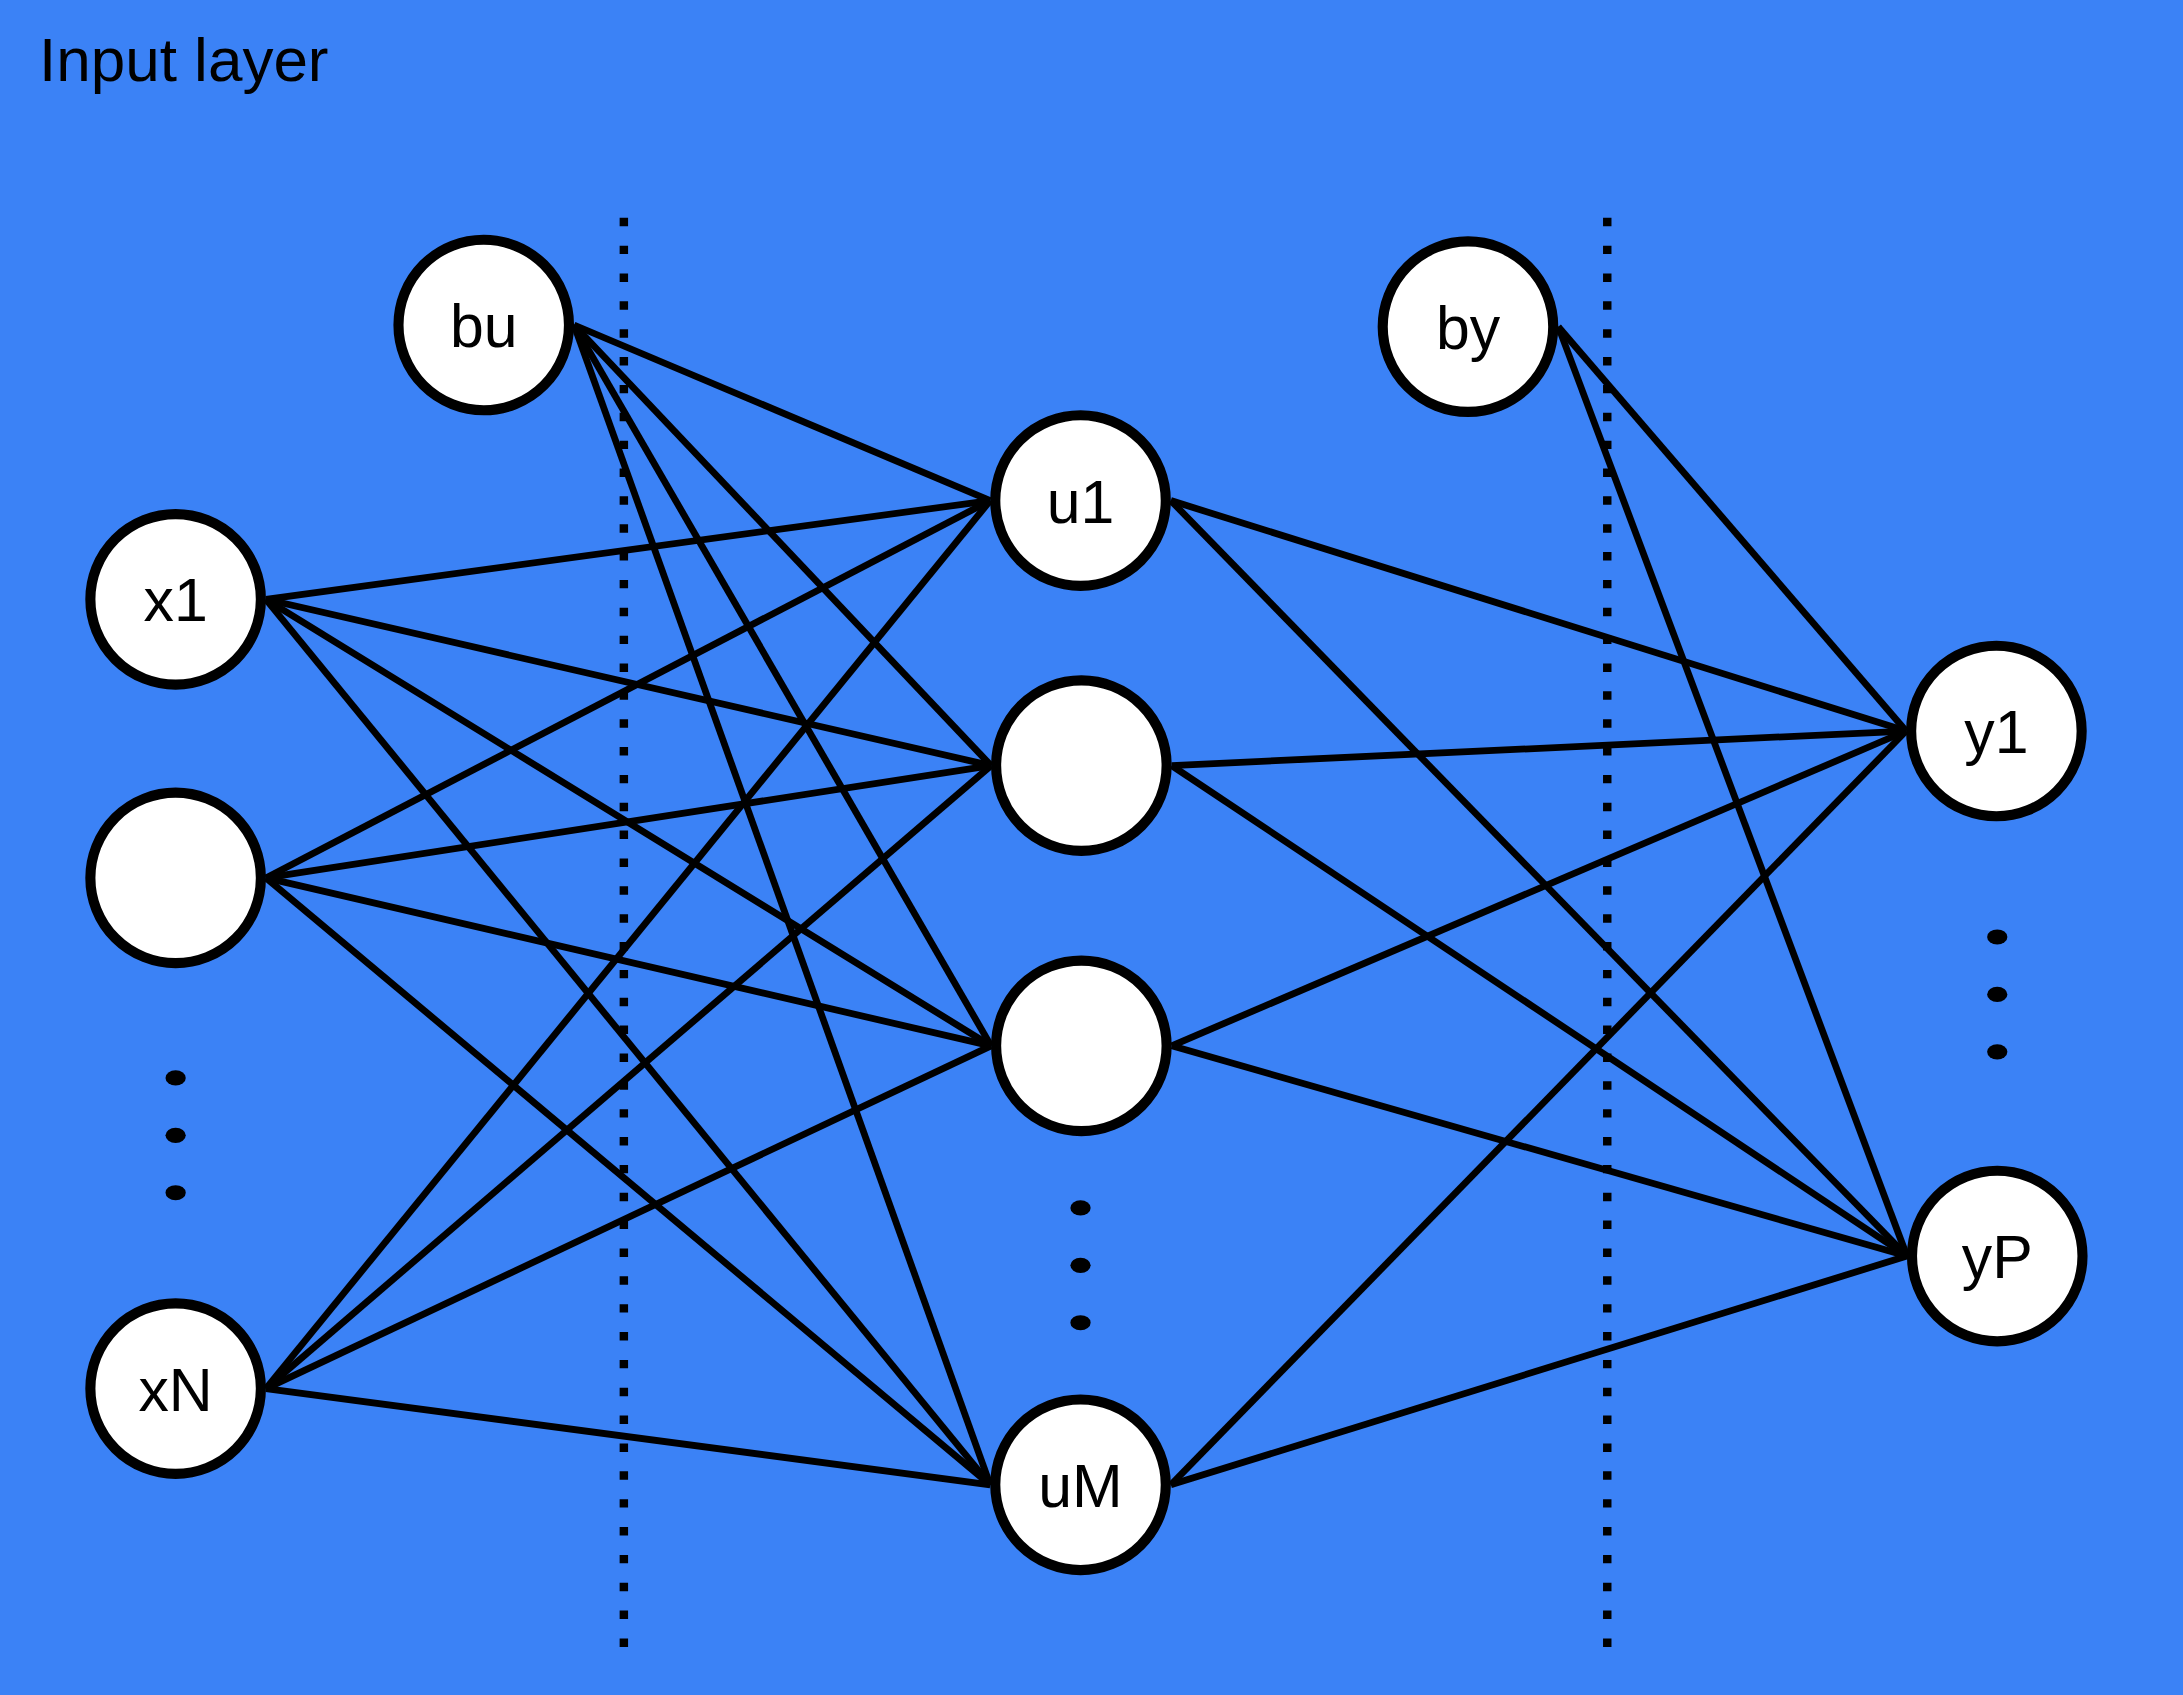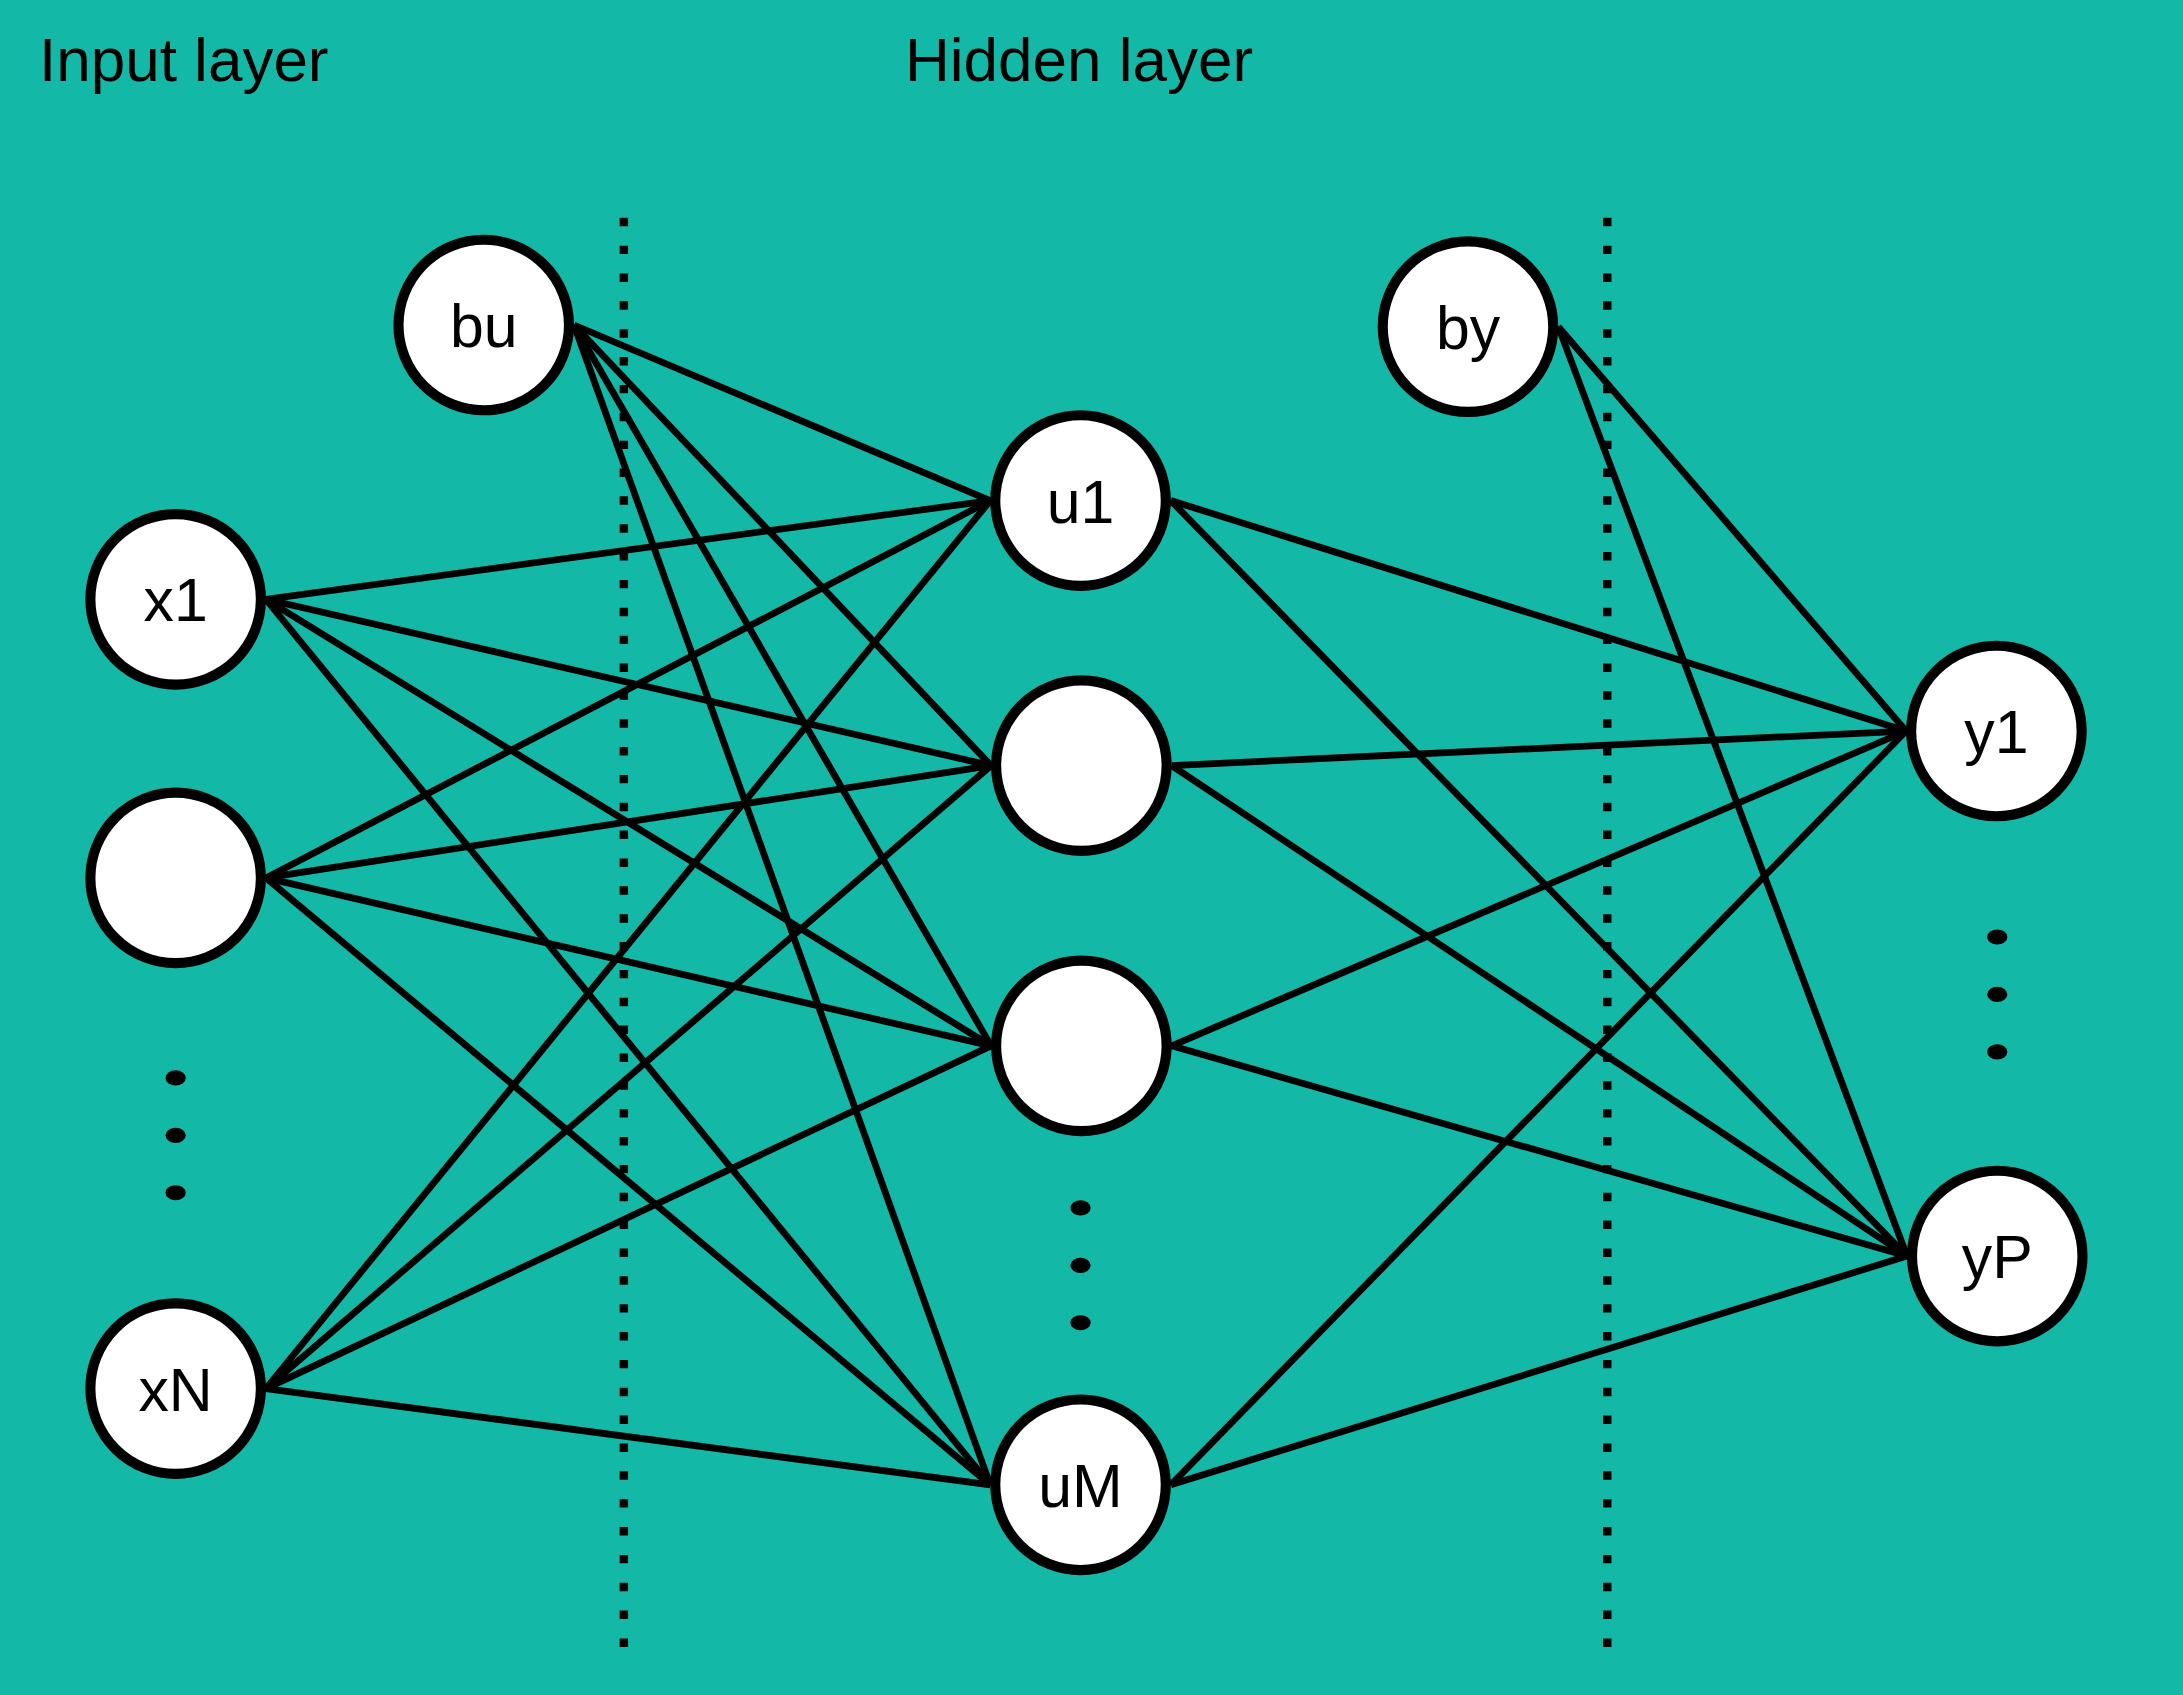--- a/index.html
+++ b/index.html
@@ -7,21 +7,21 @@
     padding: 0;
     width: 2183px;
     height: 1695px;
     background: #ffffff;
     overflow: hidden;
   }
   .canvas {
     position: relative;
     width: 2183px;
     height: 1695px;
-    background: #14b8a6;
+    background: #3b82f6;
     font-family: "Liberation Sans", sans-serif;
   }
   .layer-title {
     position: absolute;
     top: 29px;
     font-size: 62px;
     line-height: 1;
     color: #000000;
     white-space: nowrap;
   }
@@ -35,21 +35,20 @@
     width: 2183px;
     height: 1695px;
     display: block;
   }
 </style>
 </head>
 <body>
 
 <div class="canvas">
   <div class="layer-title" id="title-input">Input layer</div>
-  <div class="layer-title" id="title-hidden">Hidden layer</div>
 
   <svg class="net" xmlns="http://www.w3.org/2000/svg" viewBox="0 0 2586 2008">
       <line x1="315" y1="710" x2="1173" y2="593" stroke="#000000" stroke-width="8"></line>
       <line x1="315" y1="710" x2="1174" y2="907" stroke="#000000" stroke-width="8"></line>
       <line x1="315" y1="710" x2="1174" y2="1239" stroke="#000000" stroke-width="8"></line>
       <line x1="315" y1="710" x2="1173" y2="1759" stroke="#000000" stroke-width="8"></line>
       <line x1="315" y1="1040" x2="1173" y2="593" stroke="#000000" stroke-width="8"></line>
       <line x1="315" y1="1040" x2="1174" y2="907" stroke="#000000" stroke-width="8"></line>
       <line x1="315" y1="1040" x2="1174" y2="1239" stroke="#000000" stroke-width="8"></line>
       <line x1="315" y1="1040" x2="1173" y2="1759" stroke="#000000" stroke-width="8"></line>

